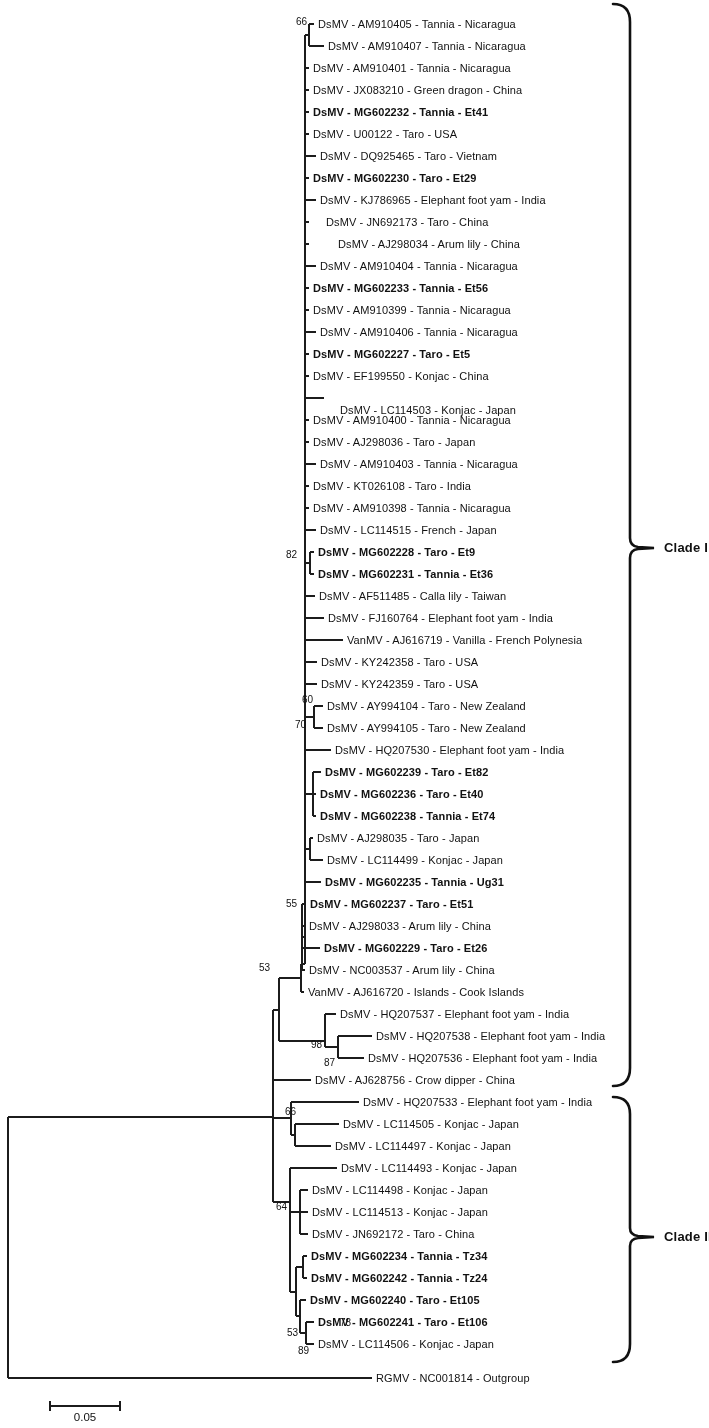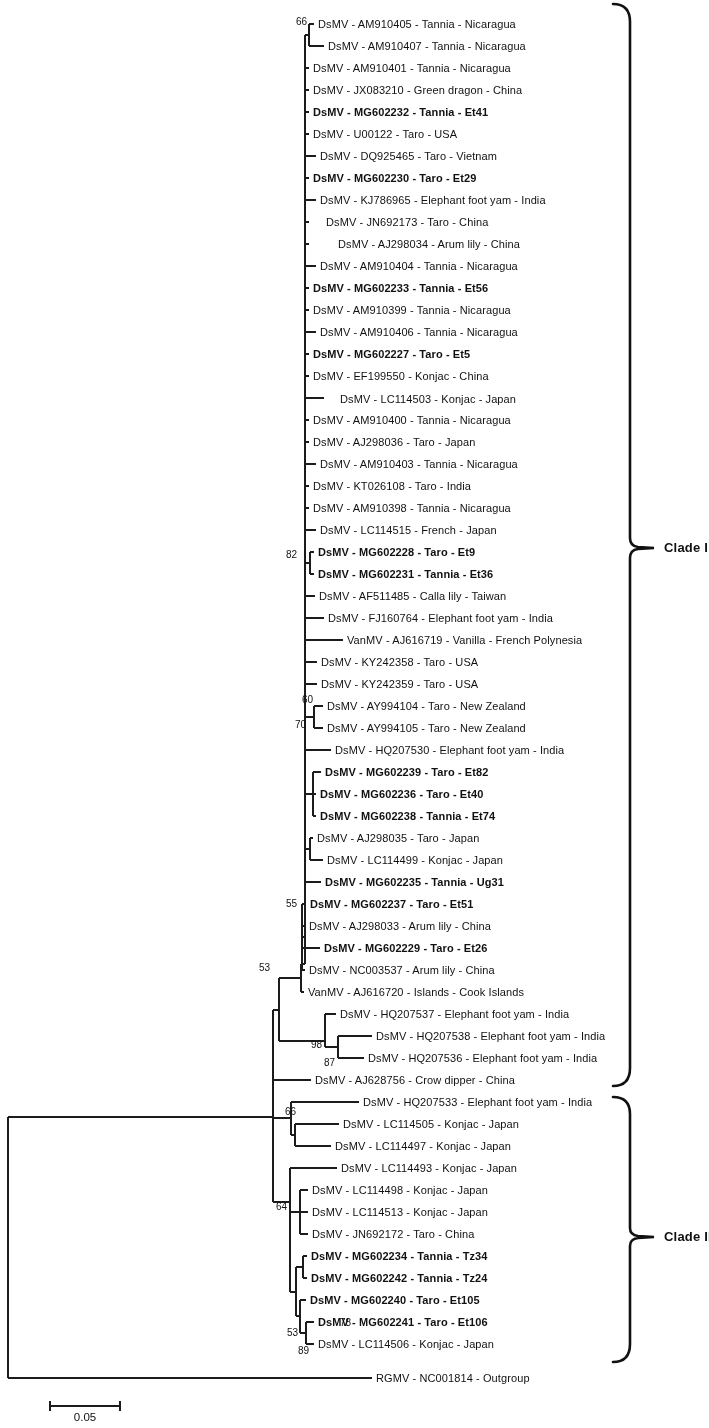--- a/index.html
+++ b/index.html
@@ -156,21 +156,21 @@
       <div class="taxon bold" style="left: 313px; top: 171px;">DsMV - MG602230 - Taro - Et29</div>
       <div class="taxon" style="left: 320px; top: 193px;">DsMV - KJ786965 - Elephant foot yam - India</div>
       <div class="taxon" style="left: 313px; top: 215px; padding-left: 13px;">DsMV - JN692173 - Taro - China</div>
       <div class="taxon" style="left: 313px; top: 237px; margin-left: 25px;">DsMV - AJ298034 - Arum lily - China</div>
       <div class="taxon" style="left: 320px; top: 259px;">DsMV - AM910404 - Tannia - Nicaragua</div>
       <div class="taxon bold" style="left: 313px; top: 281px;">DsMV - MG602233 - Tannia - Et56</div>
       <div class="taxon" style="left: 313px; top: 303px;">DsMV - AM910399 - Tannia - Nicaragua</div>
       <div class="taxon" style="left: 320px; top: 325px;">DsMV - AM910406 - Tannia - Nicaragua</div>
       <div class="taxon bold" style="left: 313px; top: 347px;">DsMV - MG602227 - Taro - Et5</div>
       <div class="taxon" style="left: 313px; top: 369px;">DsMV - EF199550 - Konjac - China</div>
-      <div class="taxon" style="left: 328px; top: 392px; padding-left: 12px;">DsMV - LC114503 - Konjac - Japan</div>
+      <div class="taxon" style="left: 328px; top: 403px; padding-left: 12px;">DsMV - LC114503 - Konjac - Japan</div>
       <div class="taxon" style="left: 313px; top: 413px;">DsMV - AM910400 - Tannia - Nicaragua</div>
       <div class="taxon" style="left: 313px; top: 435px;">DsMV - AJ298036 - Taro - Japan</div>
       <div class="taxon" style="left: 320px; top: 457px;">DsMV - AM910403 - Tannia - Nicaragua</div>
       <div class="taxon" style="left: 313px; top: 479px;">DsMV - KT026108 - Taro - India</div>
       <div class="taxon" style="left: 313px; top: 501px;">DsMV - AM910398 - Tannia - Nicaragua</div>
       <div class="taxon" style="left: 320px; top: 523px;">DsMV - LC114515 - French - Japan</div>
       <div class="taxon bold" style="left: 318px; top: 545px;">DsMV - MG602228 - Taro - Et9</div>
       <div class="taxon bold" style="left: 318px; top: 567px;">DsMV - MG602231 - Tannia - Et36</div>
       <div class="taxon" style="left: 319px; top: 589px;">DsMV - AF511485 - Calla lily - Taiwan</div>
       <div class="taxon" style="left: 328px; top: 611px;">DsMV - FJ160764 - Elephant foot yam - India</div>

